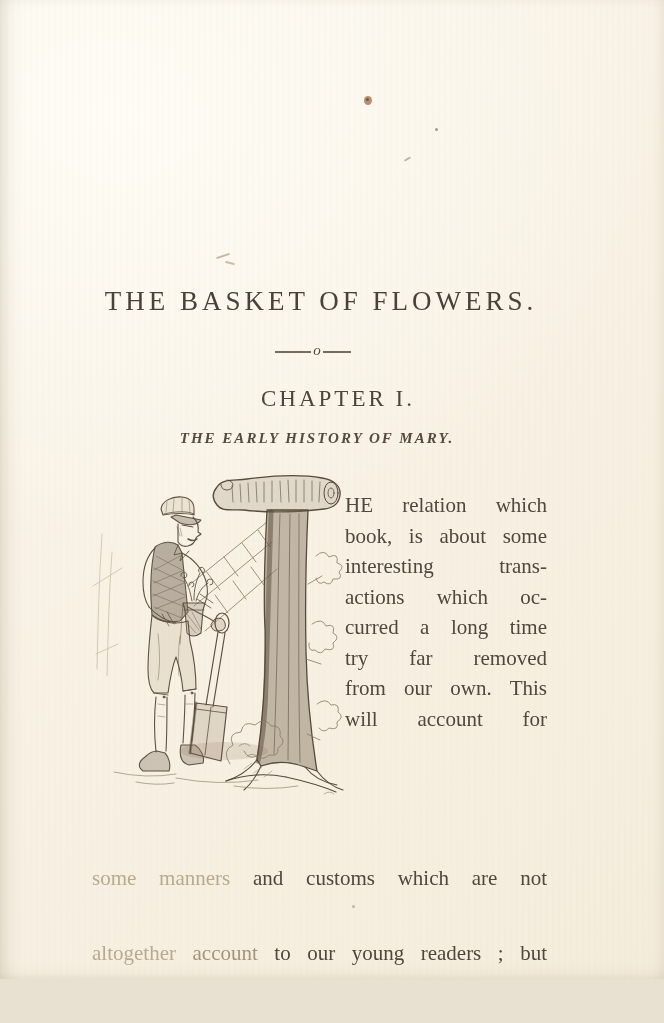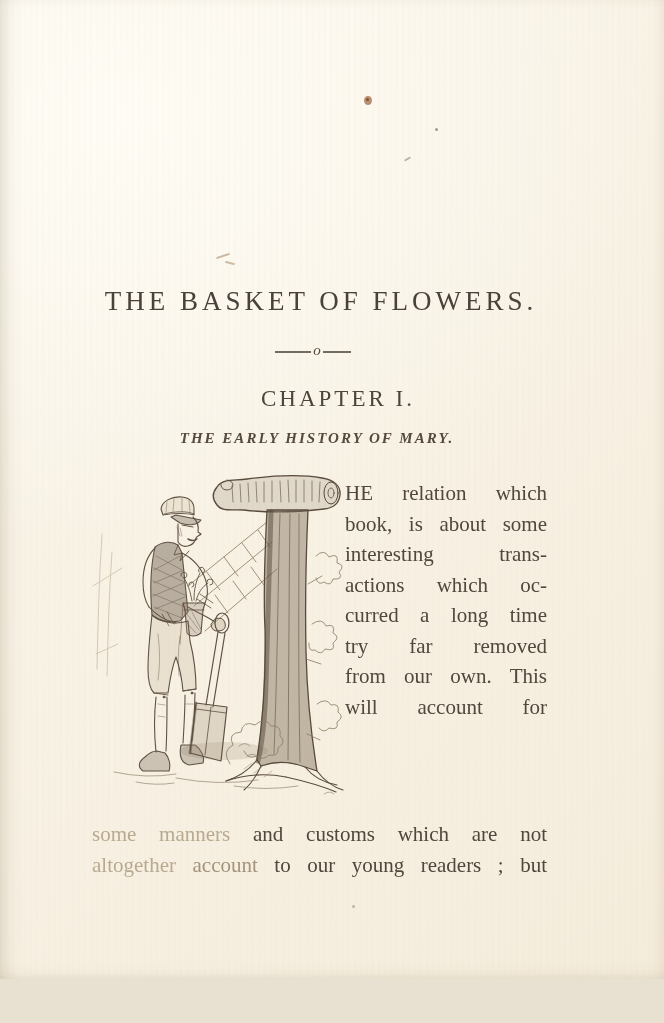--- a/index.html
+++ b/index.html
@@ -31,28 +31,28 @@
     margin:0 2px;transform:translateY(-2px);}
   .chapter{
     position:absolute;top:386px;left:6px;width:664px;margin:0;text-align:center;
     font-weight:normal;font-size:23px;letter-spacing:3px;color:#4d453c;
   }
   .subtitle{
     position:absolute;top:430px;left:-15px;width:664px;margin:0;text-align:center;
     font-style:italic;font-weight:bold;font-size:15px;letter-spacing:2px;color:#564a3d;
   }
   .illo{position:absolute;left:84px;top:464px;width:262px;height:340px;}
-  .col{position:absolute;left:345px;top:478px;width:202px;}
+  .col{position:absolute;left:345px;top:490px;width:202px;}
   .full{position:absolute;left:92px;top:819px;width:455px;}
   .tline{
     font-size:21px;line-height:30.5px;white-space:nowrap;
     text-align:justify;text-align-last:justify;white-space:normal;
     color:#50473d;
   }
-  .full .tline{line-height:31px;}
+  .full .tline{line-height:31px;margin-top:44px;}
   .faded{color:#b9a98e;}
   .faded2{color:#a5937a;}
 </style>
 </head>
 <body>
 
 <div class="page">
   <div class="grain"></div>
   <div class="artifacts">
       <div class="artifact" style="left: 364px; top: 96px; width: 8px; height: 9px; background: rgb(164, 106, 68); opacity: 0.75;"></div>

